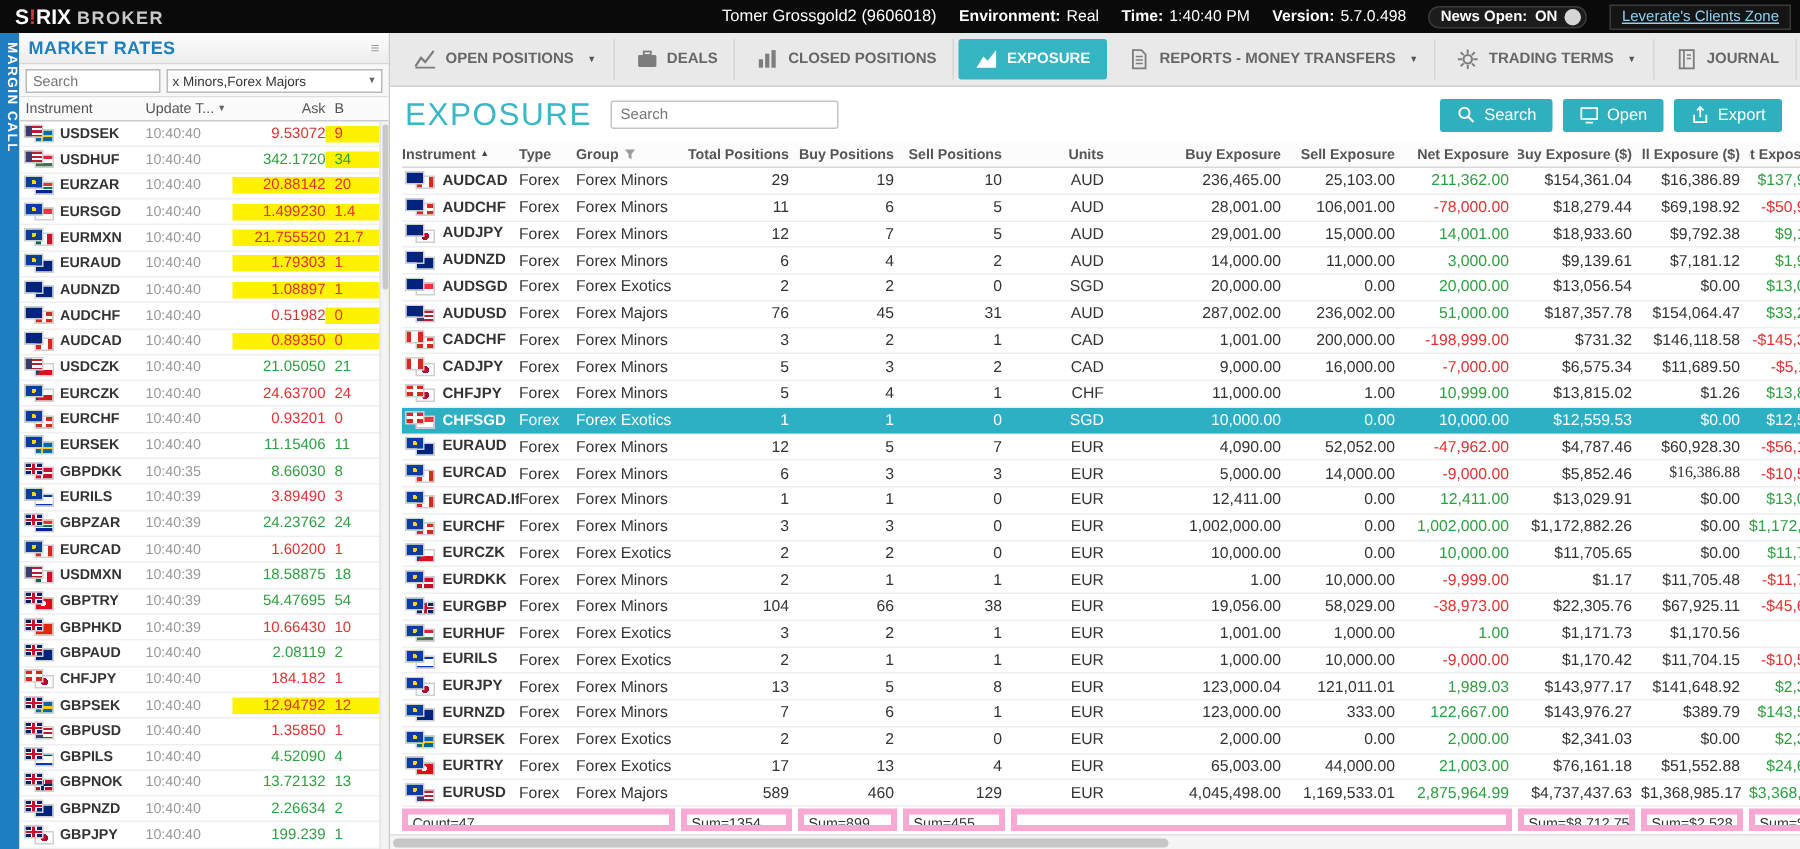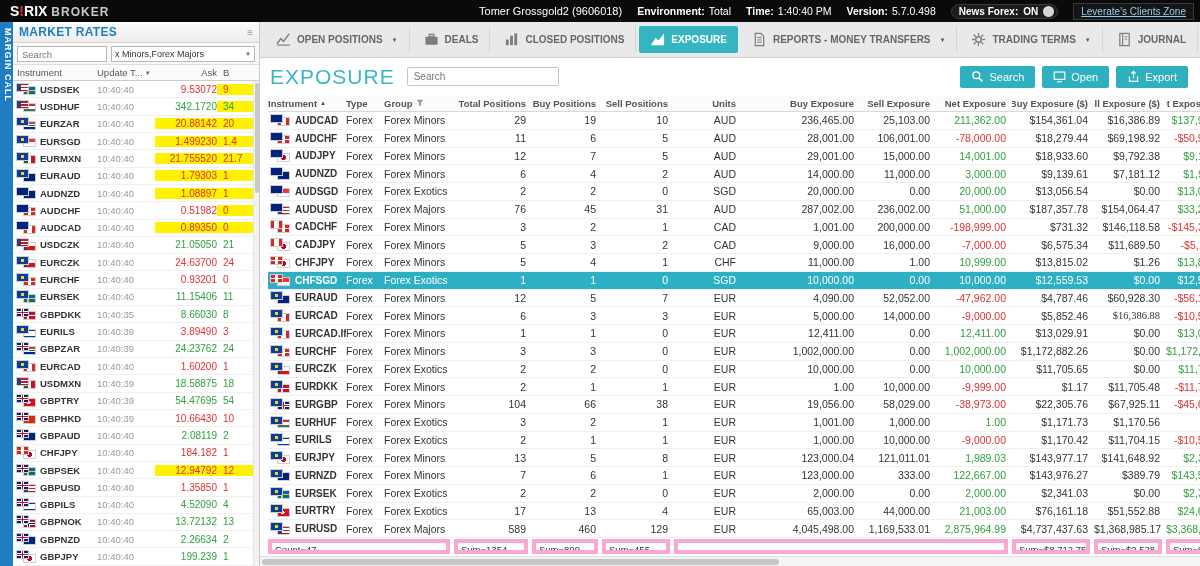--- a/index.html
+++ b/index.html
@@ -125,32 +125,32 @@
 
   <header class="topbar">
     <div class="logo">
       <span><span>S</span><span class="bang">!</span><span>RIX</span></span>
       <span class="broker">BROKER</span>
     </div>
     <div class="tb-right">
       <span class="tb-user">Tomer Grossgold2 (9606018)</span>
       <span class="kv">
           <b>Environment:</b>
-          <span>Total</span>
+          <span>Real</span>
         </span>
       <span class="kv">
           <b>Time:</b>
           <span>1:40:40 PM</span>
         </span>
       <span class="kv">
           <b>Version:</b>
           <span>5.7.0.498</span>
         </span>
       <span class="news">
-        <b>News Forex:</b>
+        <b>News Open:</b>
         <span class="state">ON</span>
         <span class="knob"></span>
       </span>
       <a class="clients">Leverate's Clients Zone</a>
     </div>
   </header>
 
   <div class="body">
 
     <aside class="margin-call">

